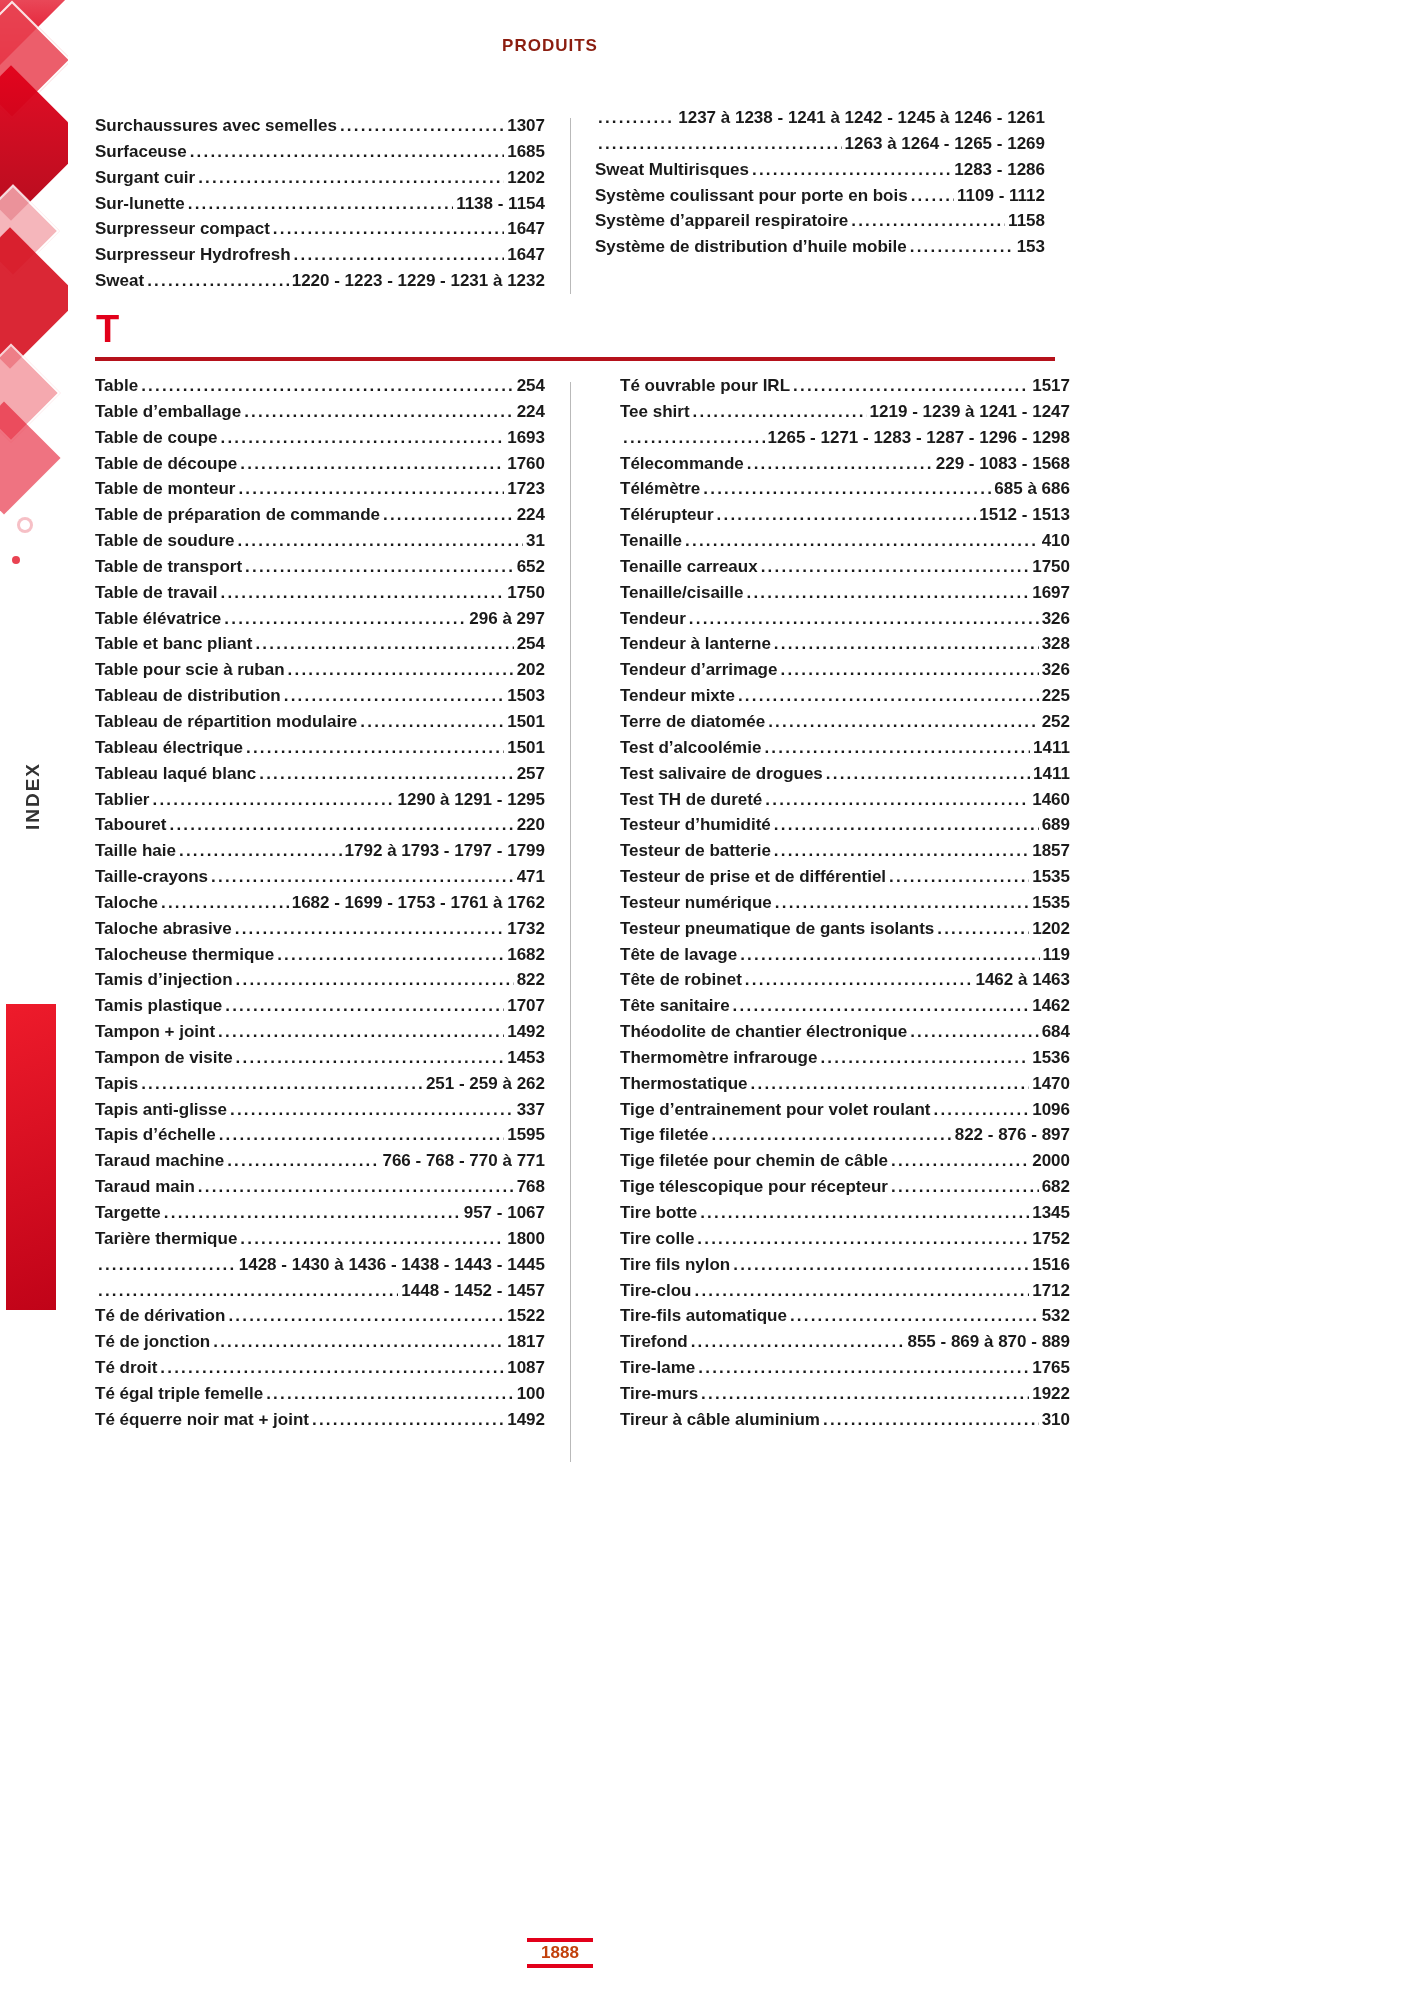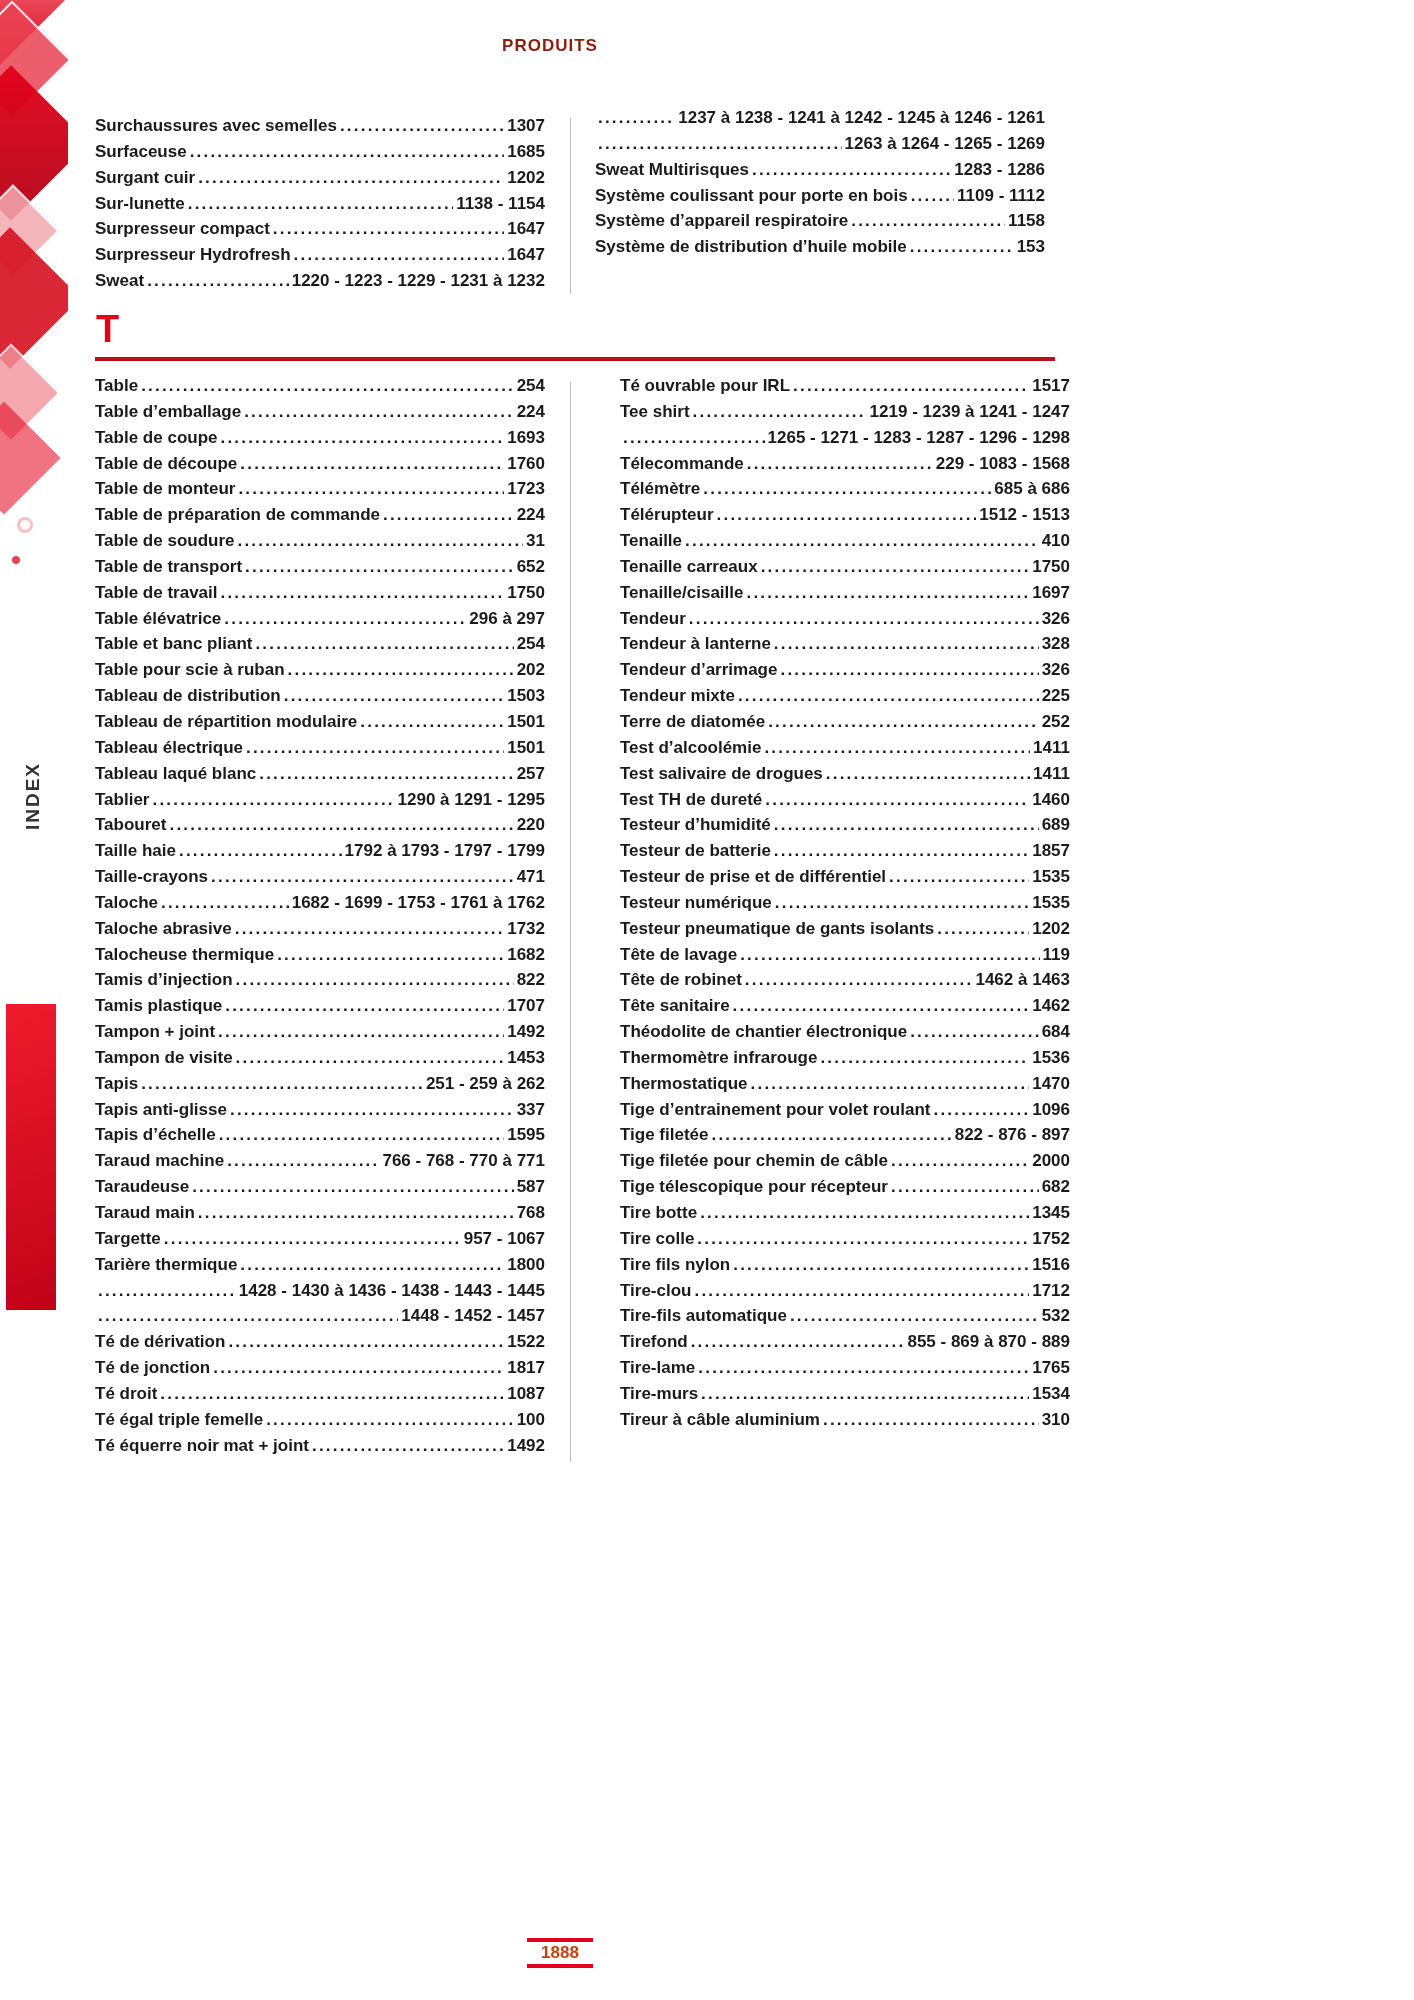--- a/index.html
+++ b/index.html
@@ -313,25 +313,20 @@
         <span class="label">Tapis d’échelle</span>
         <span class="dots"></span>
         <span class="pages">1595</span>
       </div>
       <div class="row">
         <span class="label">Taraud machine</span>
         <span class="dots"></span>
         <span class="pages">766 - 768 - 770 à 771</span>
       </div>
       <div class="row">
-        <span class="label">Taraudeuse</span>
-        <span class="dots"></span>
-        <span class="pages">587</span>
-      </div>
-      <div class="row">
         <span class="label">Taraud main</span>
         <span class="dots"></span>
         <span class="pages">768</span>
       </div>
       <div class="row">
         <span class="label">Targette</span>
         <span class="dots"></span>
         <span class="pages">957 - 1067</span>
       </div>
       <div class="row">
@@ -567,21 +562,21 @@
         <span class="pages">855 - 869 à 870 - 889</span>
       </div>
       <div class="row">
         <span class="label">Tire-lame</span>
         <span class="dots"></span>
         <span class="pages">1765</span>
       </div>
       <div class="row">
         <span class="label">Tire-murs</span>
         <span class="dots"></span>
-        <span class="pages">1534</span>
+        <span class="pages">1922</span>
       </div>
       <div class="row">
         <span class="label">Tireur à câble aluminium</span>
         <span class="dots"></span>
         <span class="pages">310</span>
       </div>
     </div>
   <div class="vline" style="left:570px; top:382px; height:1080px;"></div>
 
   <div class="footer-page">1888</div>

